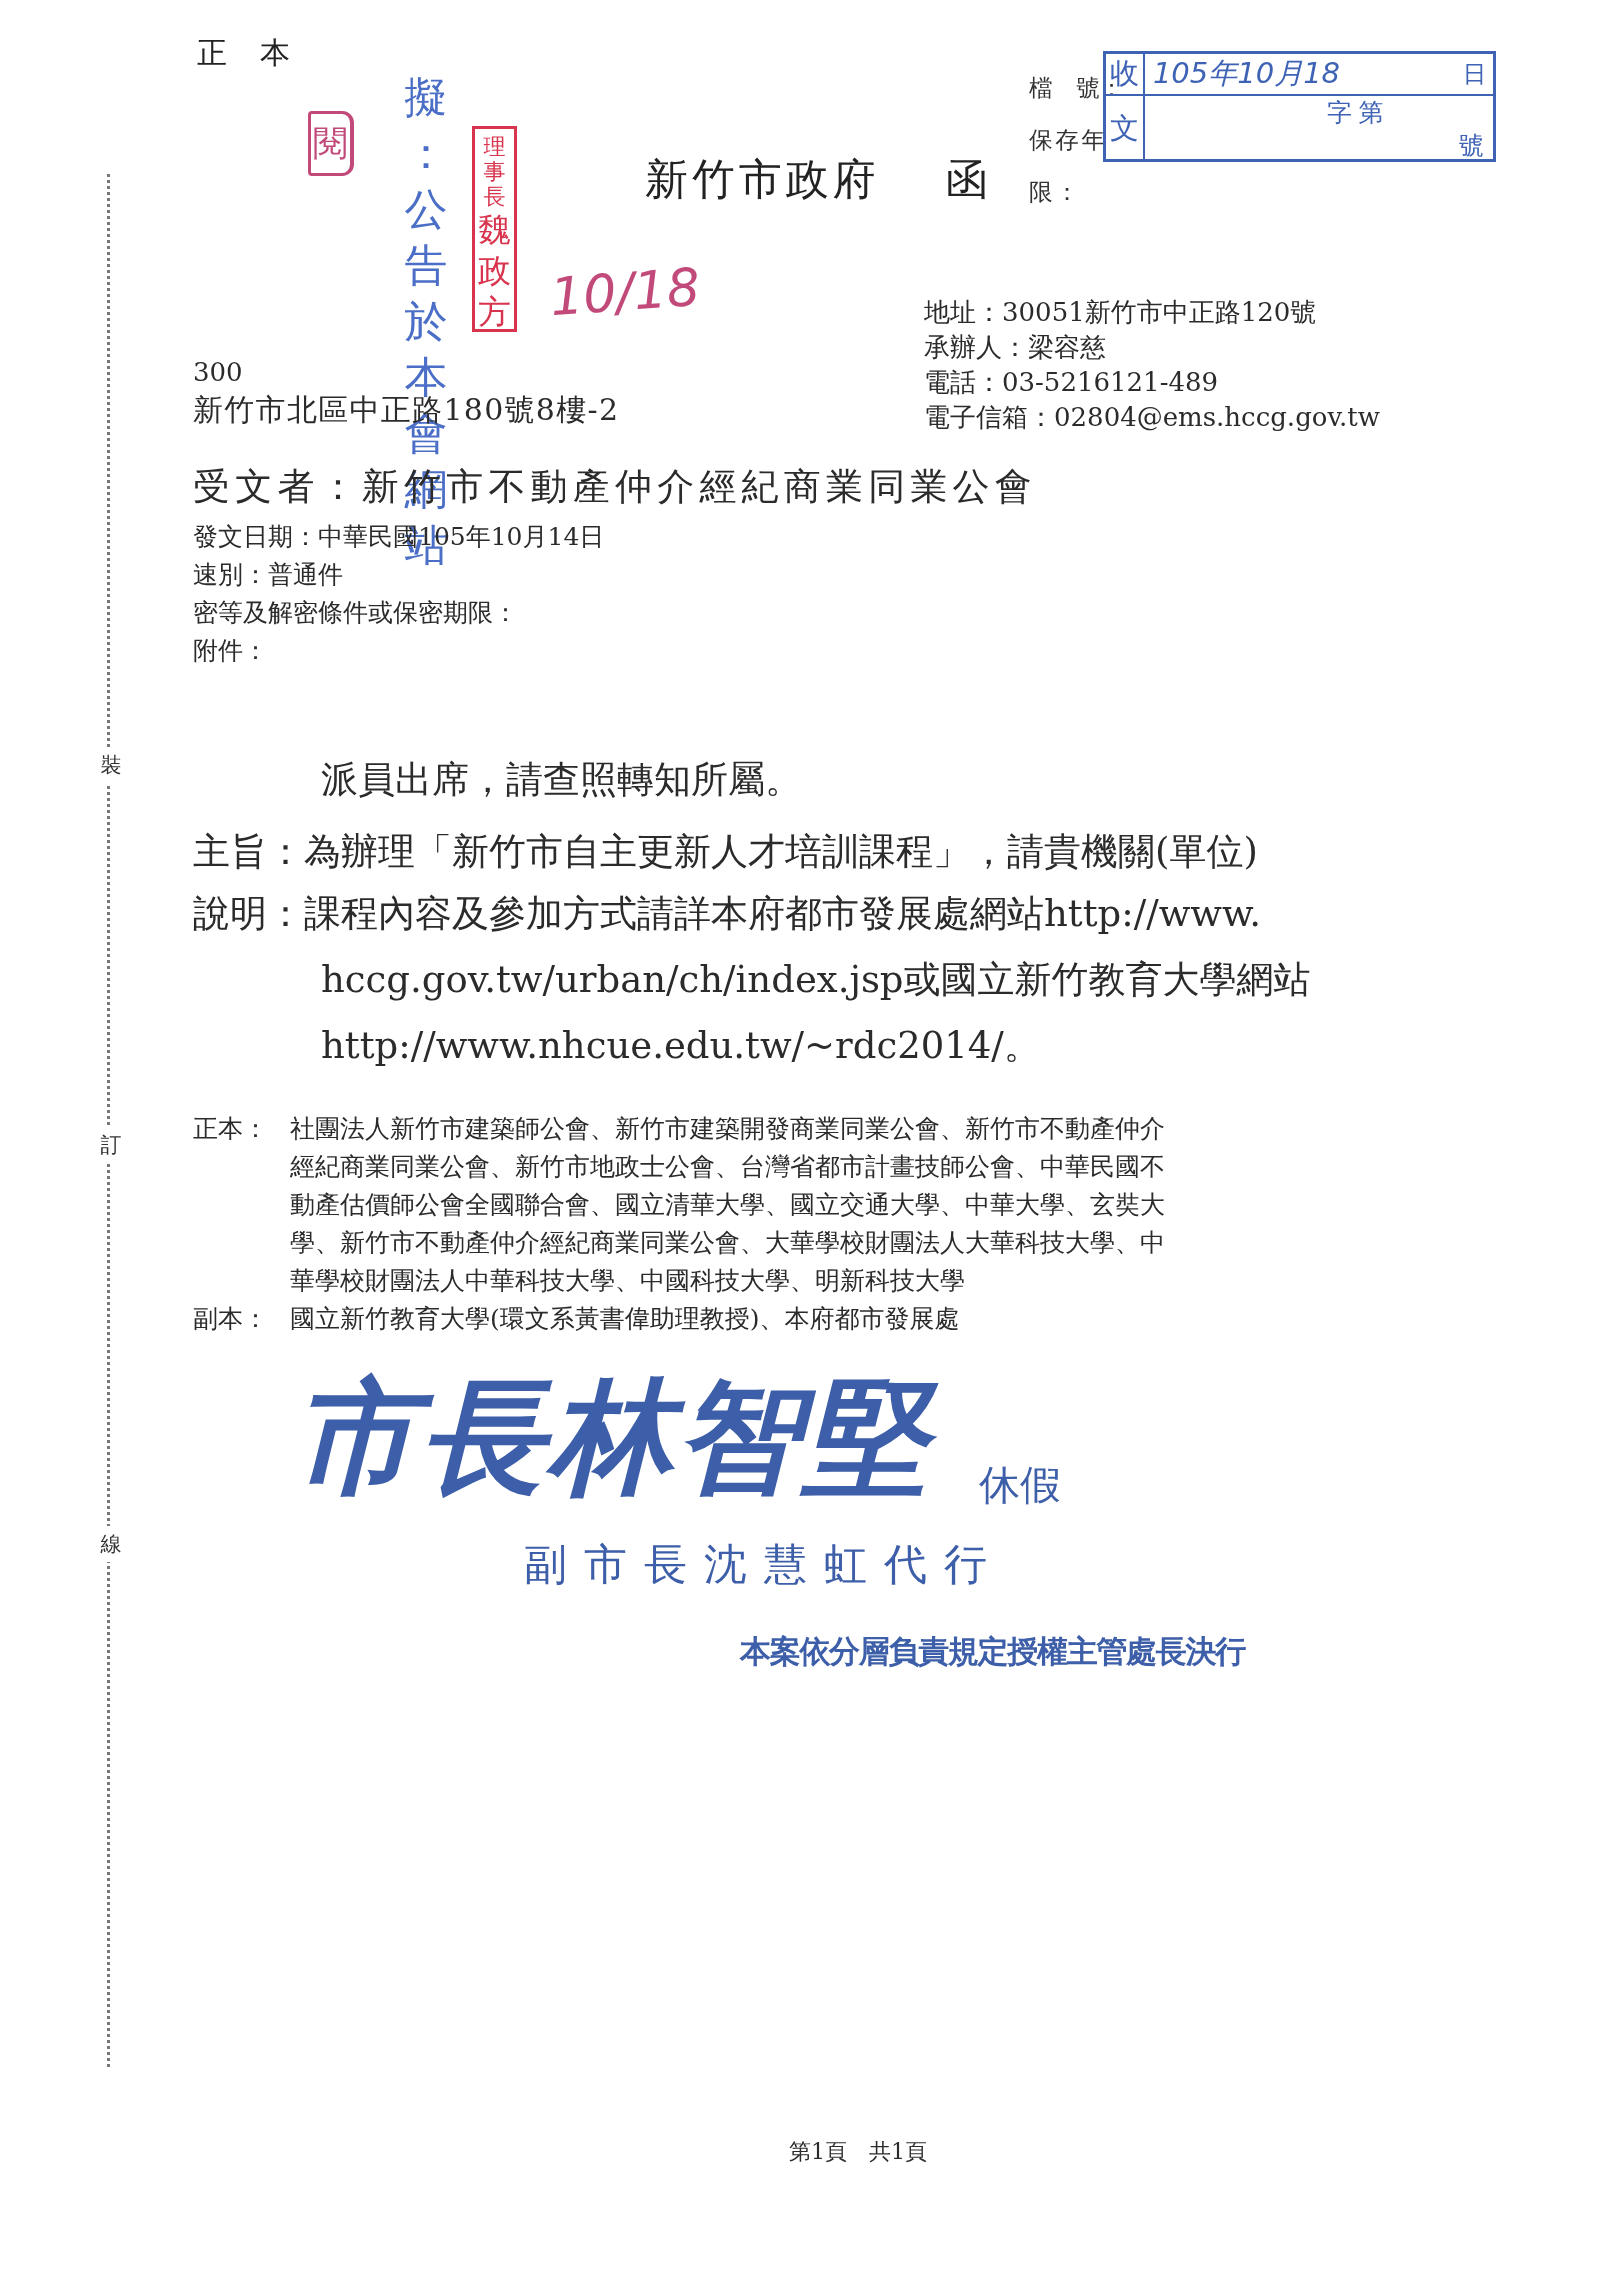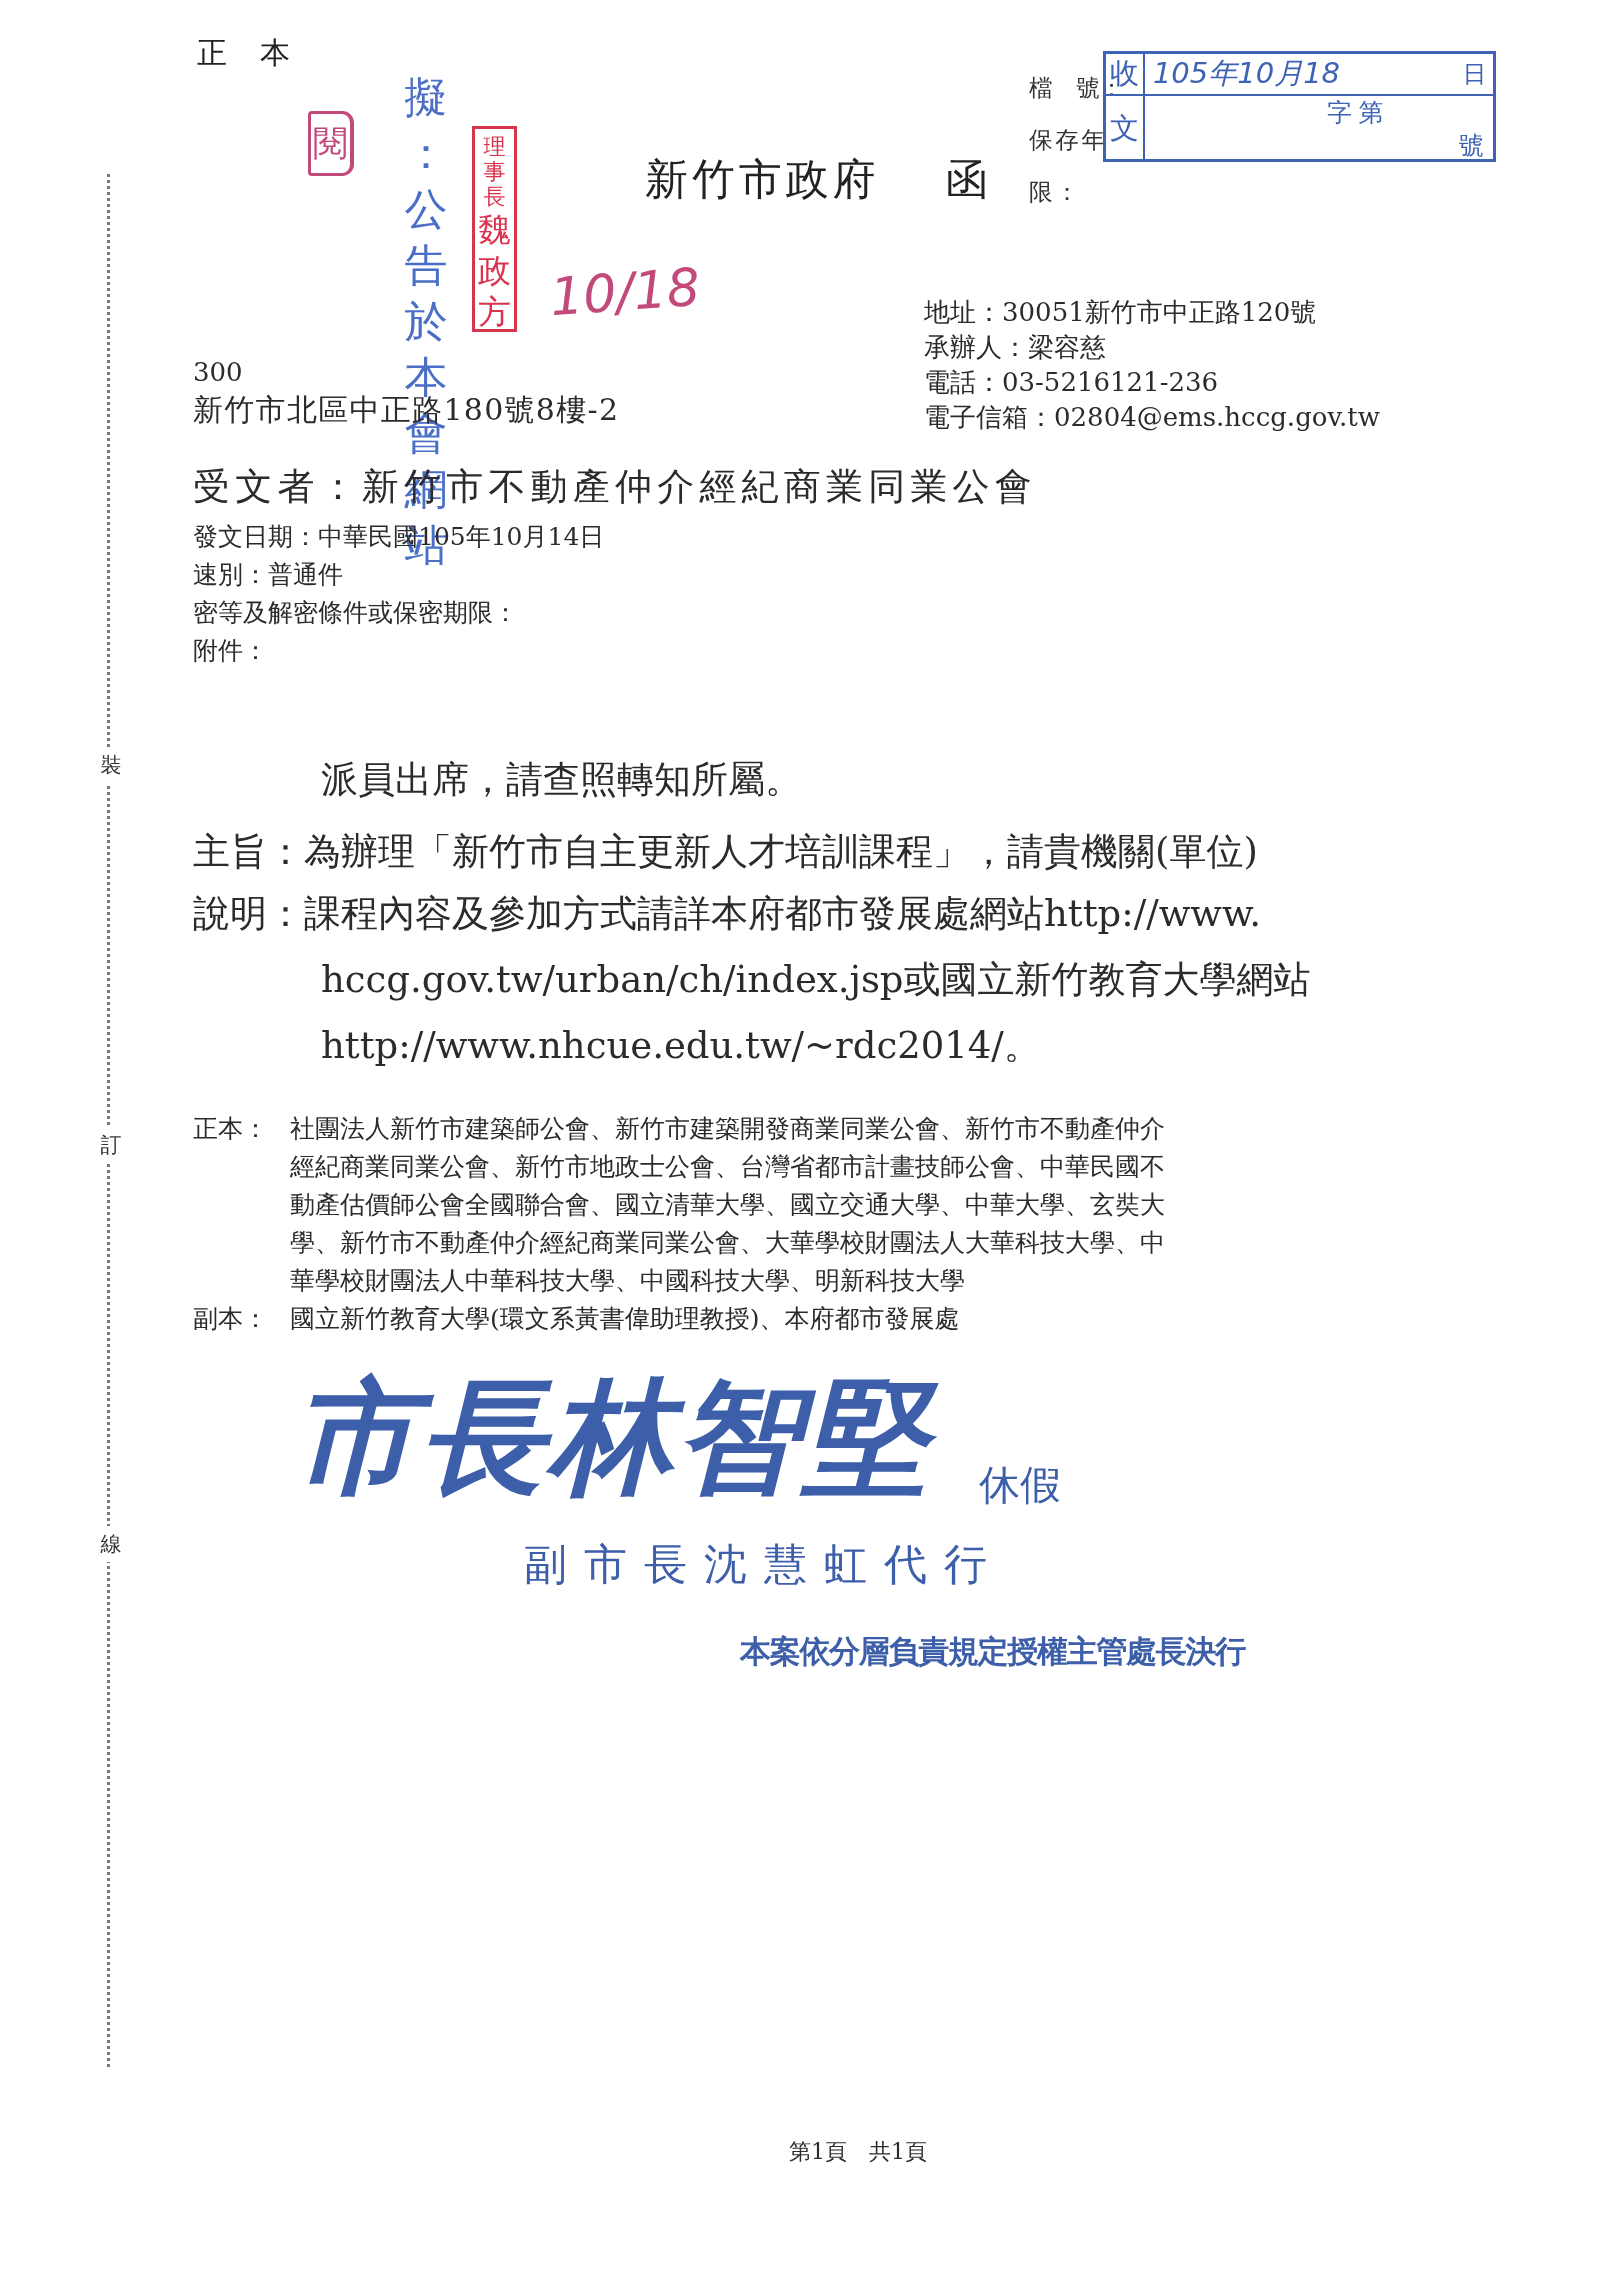--- a/index.html
+++ b/index.html
@@ -126,21 +126,21 @@
   <span class="big">方</span>
 </div>
 <div class="abs hand-date">10/18</div>
 
 <div class="abs sender-zip">300</div>
 <div class="abs sender-addr">新竹市北區中正路180號8樓-2</div>
 
 <div class="abs contact">
   <div>地址：30051新竹市中正路120號</div>
   <div>承辦人：梁容慈</div>
-  <div>電話：03-5216121-236</div>
+  <div>電話：03-5216121-489</div>
   <div>電子信箱：02804@ems.hccg.gov.tw</div>
 </div>
 
 <div class="abs recipient">受文者：新竹市不動產仲介經紀商業同業公會</div>
 <div class="abs meta">
   <div>發文日期：中華民國105年10月14日</div>
   <div>速別：普通件</div>
   <div>密等及解密條件或保密期限：</div>
   <div>附件：</div>
 </div>

